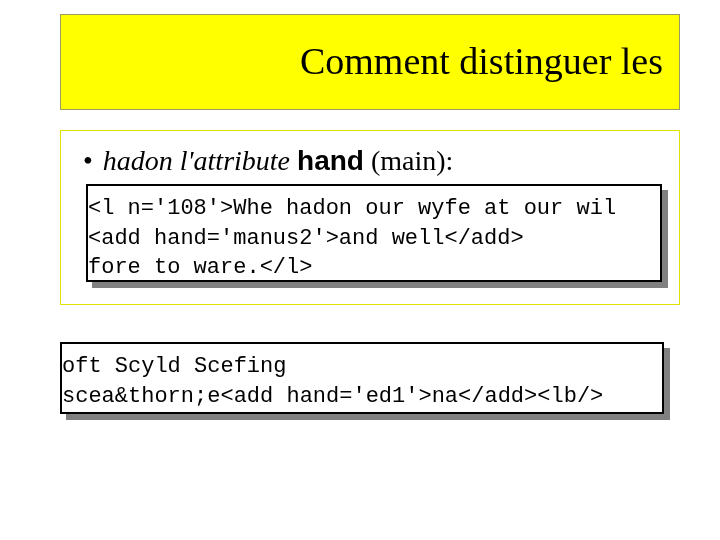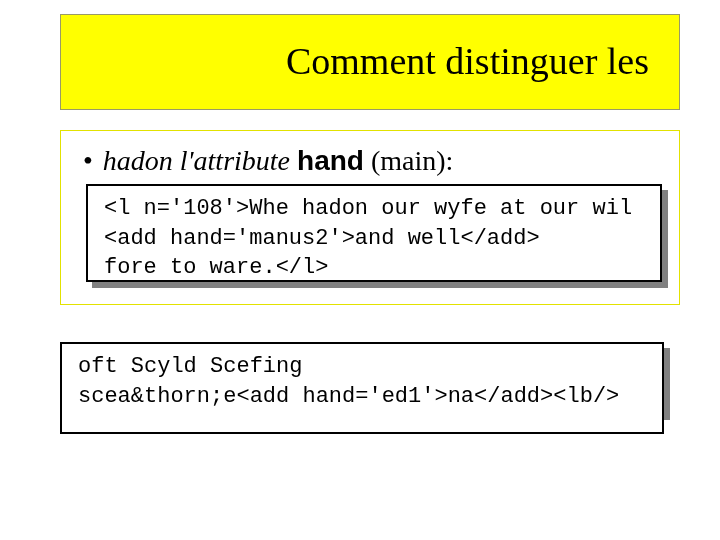--- a/index.html
+++ b/index.html
@@ -15,21 +15,21 @@
     top: 14px;
     left: 60px;
     right: 40px;
     height: 96px;
     background: #ffff00;
     border: 1px solid #9a9a66;
     display: flex;
     flex-direction: column;
     justify-content: center;
     align-items: flex-end;
-    padding-right: 30px;
+    padding-right: 16px;
   }
   .title-line {
     font-size: 38px;
     line-height: 1.15;
     color: #000;
     text-align: right;
   }
   .bullet-block {
     position: absolute;
     top: 130px;
@@ -62,21 +62,21 @@
     font-style: normal;
   }
   .codebox-shadow {
     position: absolute;
     background: #808080;
   }
   .codebox {
     position: absolute;
     background: #ffffff;
     border: 2px solid #000;
-    padding: 8px 16px;
+    padding: 8px 0;
     font-family: "Courier New", Courier, monospace;
     font-size: 22px;
     line-height: 1.35;
     color: #000;
     white-space: pre;
     overflow: hidden;
   }
   
   .code1-shadow {
     top: 190px;
@@ -94,21 +94,21 @@
   .code2-shadow {
     top: 348px;
     left: 66px;
     width: 604px;
     height: 72px;
   }
   .code2 {
     top: 342px;
     left: 60px;
     width: 604px;
-    height: 92px;
+    height: 72px;
   }
 </style>
 </head>
 <body>
 
 <div class="title-bar">
   <div class="title-line">Comment distinguer les</div>
 </div>
 
 <div class="bullet-block">

